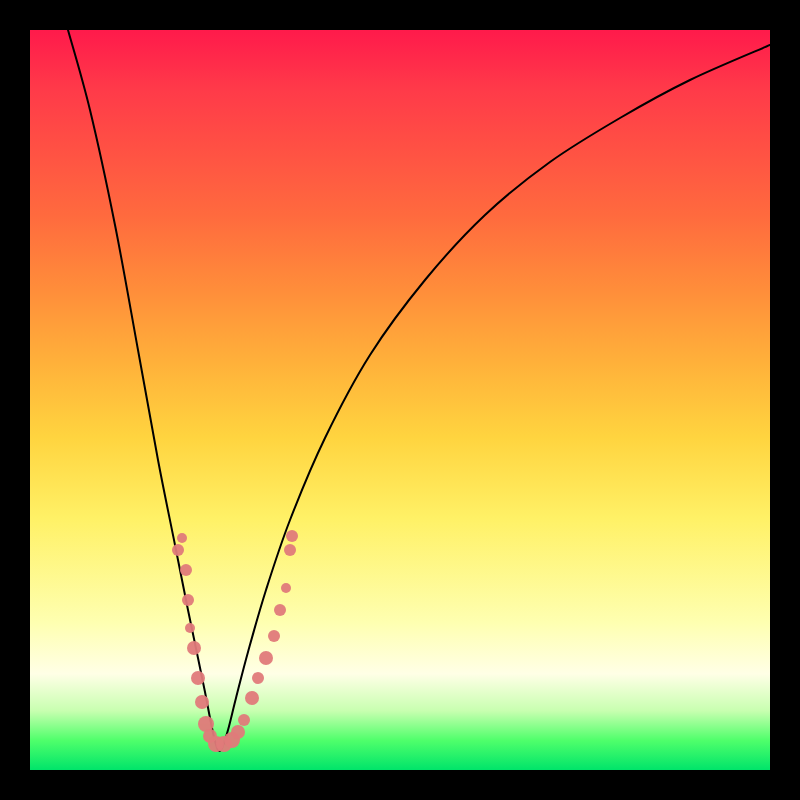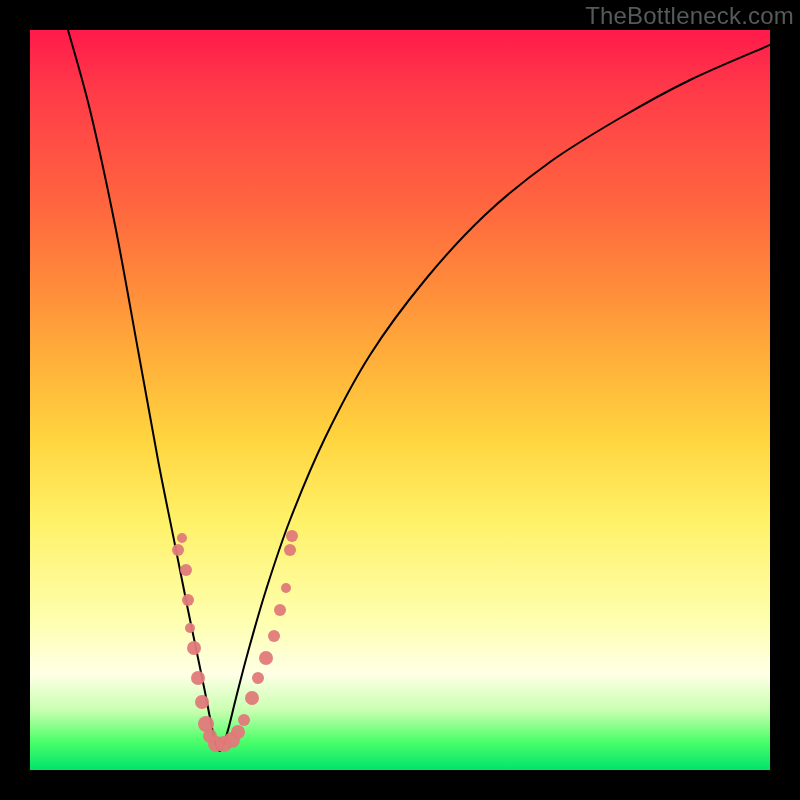--- a/index.html
+++ b/index.html
@@ -65,21 +65,20 @@
     font-weight: 400;
     letter-spacing: 0.2px;
     user-select: none;
   }
 </style>
 </head>
 <body>
 
 <div class="stage">
 
-  <div class="watermark">TheBottleneck.com</div>
 
   <div class="plot-frame">
     <div class="plot-area"></div>
 
     <svg class="curve-svg" viewBox="0 0 740 740" preserveAspectRatio="none">
       <g id="curve-group">
           <path d="M 38 0 C 41.666666666666664 13.333333333333334, 52.166666666666664 47.5, 60 80 C 67.83333333333333 112.5, 77 155, 85 195 C 93 235, 100.83333333333333 280.8333333333333, 108 320 C 115.16666666666667 359.1666666666667, 121.83333333333333 397.5, 128 430 C 134.16666666666666 462.5, 140 490, 145 515 C 150 540, 154.16666666666666 561.1666666666666, 158 580 C 161.83333333333334 598.8333333333334, 165.16666666666666 614.3333333333334, 168 628 C 170.83333333333334 641.6666666666666, 173 652, 175 662 C 177 672, 178.5 680.5, 180 688 C 181.5 695.5, 182.66666666666666 701.6666666666666, 184 707 C 185.33333333333334 712.3333333333334, 186.66666666666666 718.1666666666666, 188 720 C 189.33333333333334 721.8333333333334, 190.33333333333334 721.3333333333334, 192 718 C 193.66666666666666 714.6666666666666, 195.66666666666666 708.3333333333334, 198 700 C 200.33333333333334 691.6666666666666, 202.66666666666666 681, 206 668 C 209.33333333333334 655, 213 640, 218 622 C 223 604, 229 582, 236 560 C 243 538, 250.16666666666666 515.3333333333334, 260 490 C 269.8333333333333 464.6666666666667, 281.6666666666667 435.5, 295 408 C 308.3333333333333 380.5, 323.3333333333333 351.3333333333333, 340 325 C 356.6666666666667 298.6666666666667, 375.8333333333333 273.3333333333333, 395 250 C 414.1666666666667 226.66666666666666, 434.1666666666667 204.66666666666666, 455 185 C 475.8333333333333 165.33333333333334, 497.5 148.16666666666666, 520 132 C 542.5 115.83333333333333, 566.6666666666666 101.66666666666667, 590 88 C 613.3333333333334 74.33333333333333, 635 62.166666666666664, 660 50 C 685 37.833333333333336, 726.6666666666666 20.833333333333332, 740 15" fill="none" stroke="#000000" stroke-width="2" stroke-linecap="round"></path>
         </g>
       <g id="markers-group">
           <circle cx="148" cy="520" r="6" fill="#e07a7a" fill-opacity="0.95"></circle>

